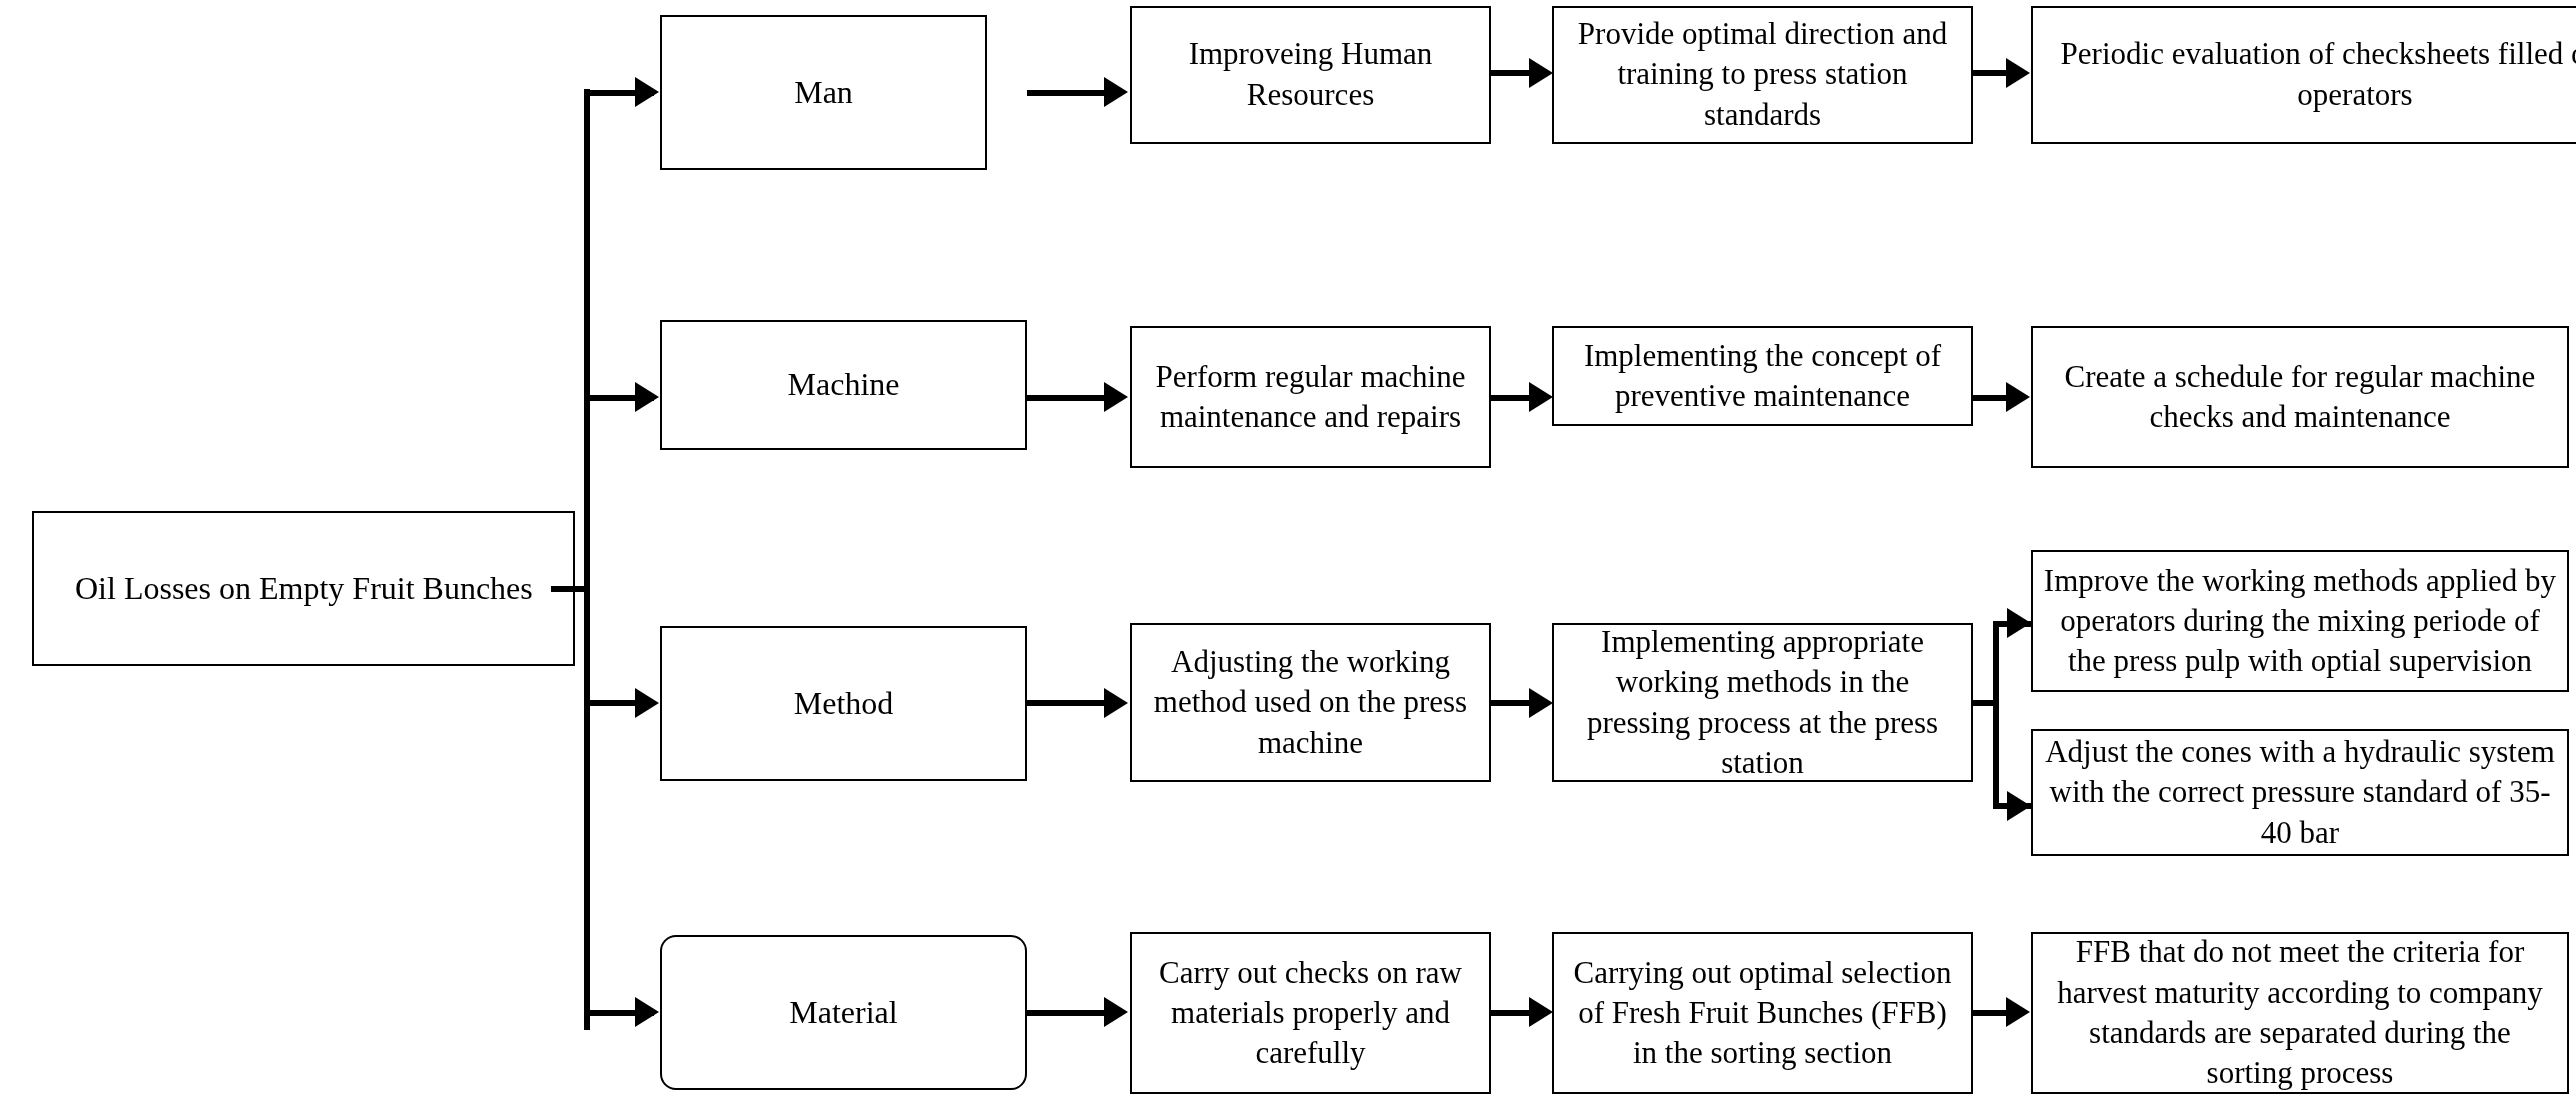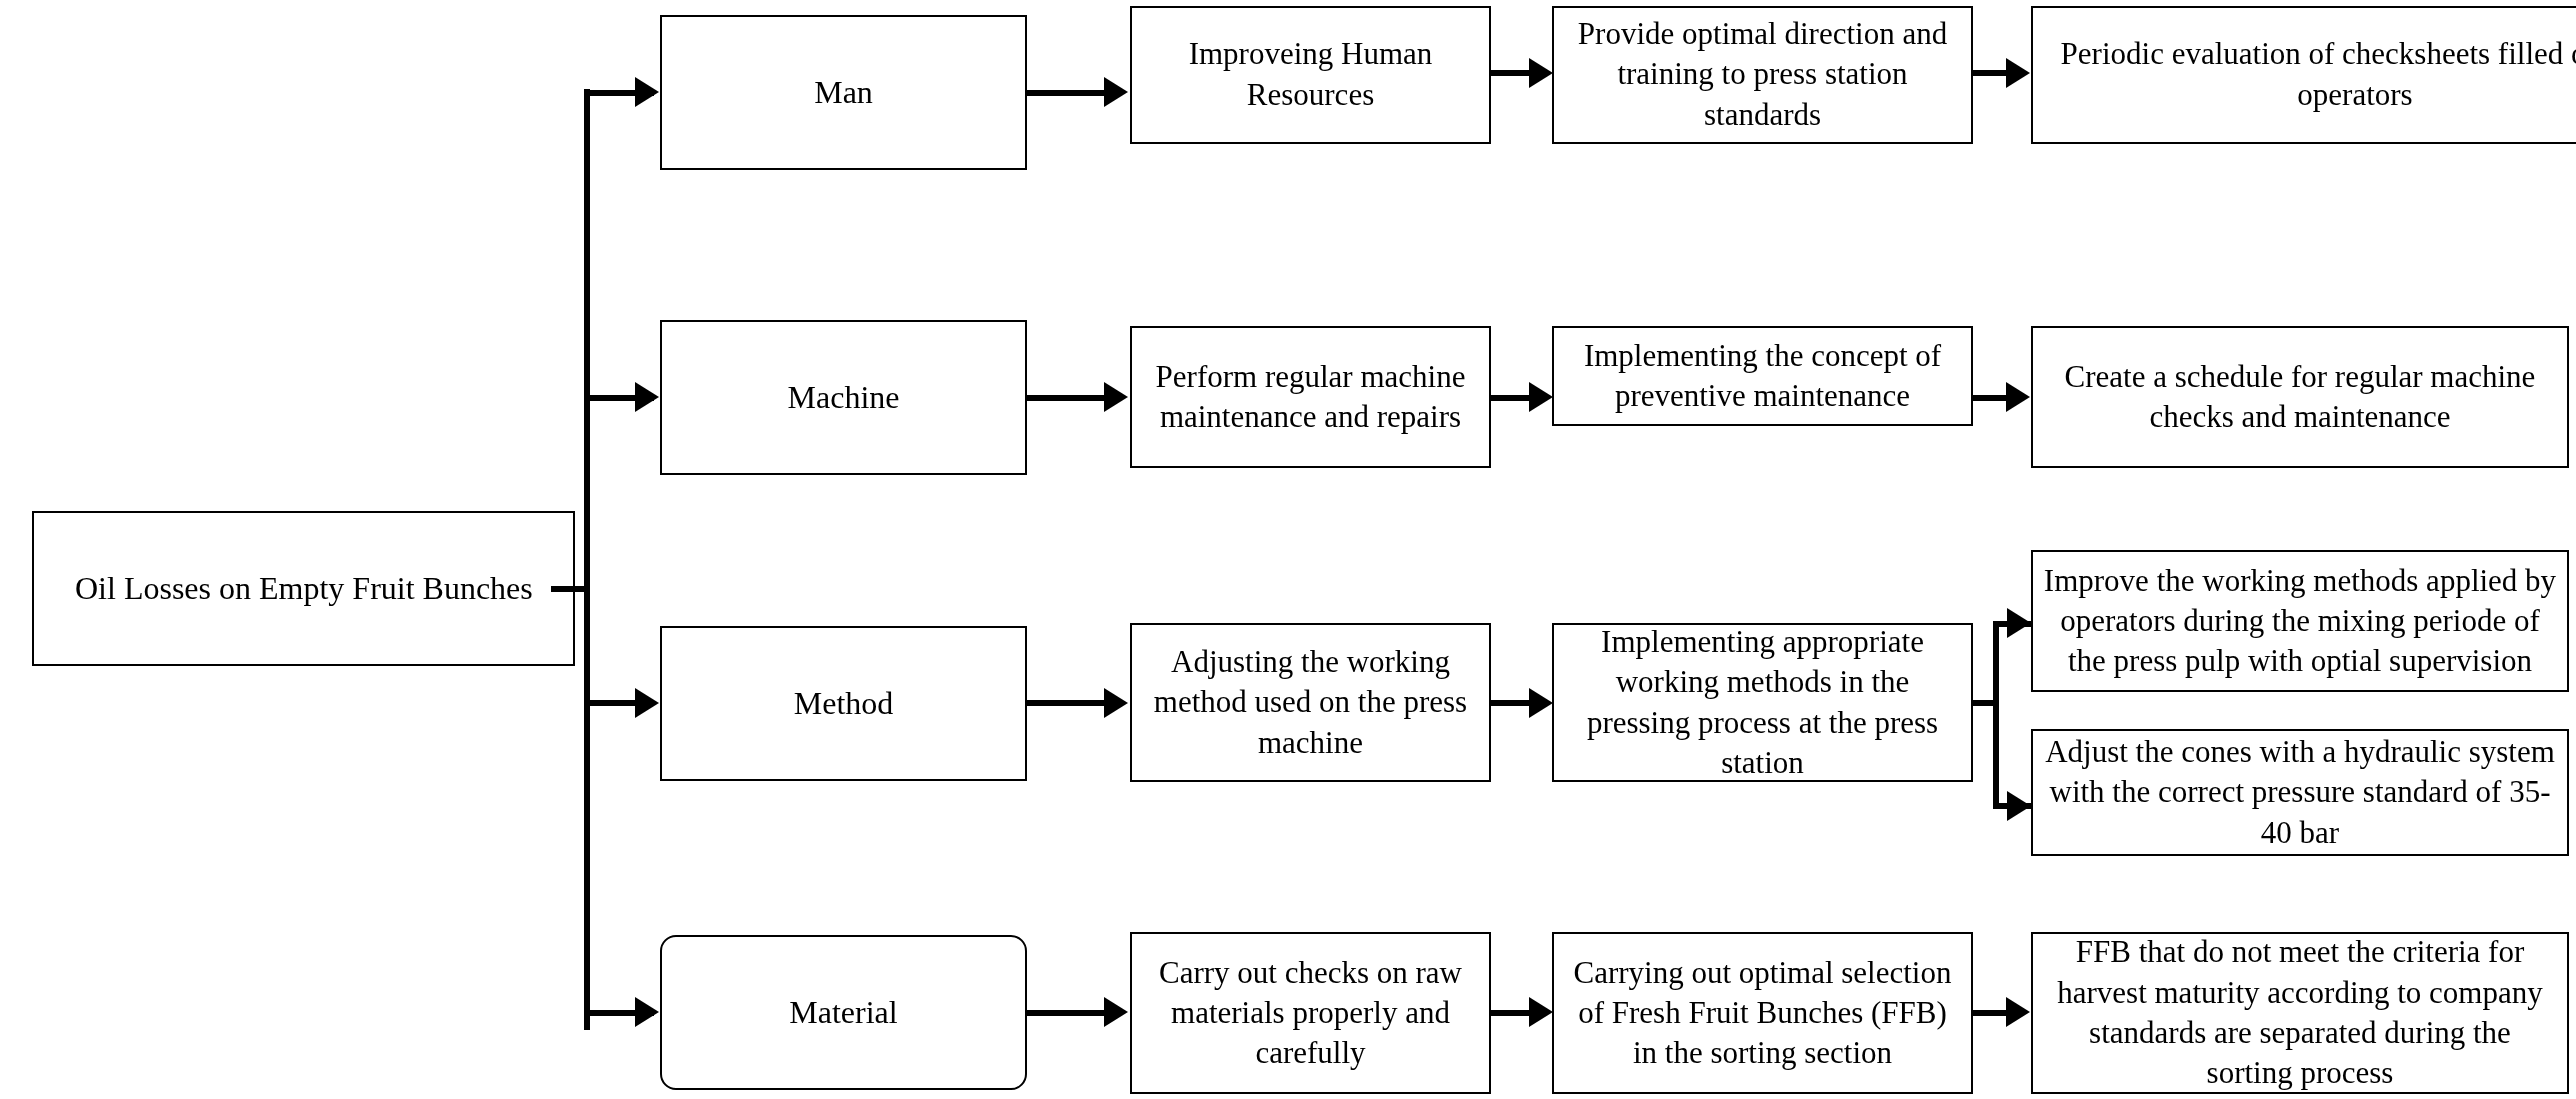--- a/index.html
+++ b/index.html
@@ -27,21 +27,21 @@
     <span class="txt">Oil Losses on Empty Fruit Bunches</span>
   </div>
 
   <div class="conn" style="left:551px;top:586px;width:39px;height:5.6px;"></div>
 
   <div class="conn" style="left:584px;top:89px;width:5.6px;height:941px;"></div>
 
   <div class="conn" style="left:584px;top:90px;width:70px;height:5.6px;"></div>
   <div class="harrow" style="left:635px;top:77px;"></div>
 
-  <div class="node fs-cat" style="left:660px;top:15.3px;width:367px;height:155px;text-align:center;">
+  <div class="node fs-cat" style="left:660px;top:15.3px;width:327px;height:155px;text-align:center;">
     <span class="txt">Man</span>
   </div>
 
   <div class="conn" style="left:1027px;top:90px;width:77px;height:5.6px;"></div>
   <div class="harrow" style="left:1104px;top:77px;"></div>
 
   <div class="node fs-body" style="left:1130px;top:5.6px;width:361px;height:138px;">
     <span class="txt">Improveing Human Resources</span>
   </div>
 
@@ -55,21 +55,21 @@
   <div class="conn" style="left:1973px;top:70px;width:33px;height:5.6px;"></div>
   <div class="harrow" style="left:2006px;top:58px;"></div>
 
   <div class="node fs-body" style="left:2031px;top:5.6px;width:648px;height:138px;">
     <span class="txt">Periodic evaluation of checksheets filled out by operators</span>
   </div>
 
   <div class="conn" style="left:584px;top:395px;width:70px;height:5.6px;"></div>
   <div class="harrow" style="left:635px;top:382px;"></div>
 
-  <div class="node fs-cat" style="left:660px;top:320px;width:367px;height:155px;">
+  <div class="node fs-cat" style="left:660px;top:320px;width:367px;height:130px;">
     <span class="txt">Machine</span>
   </div>
 
   <div class="conn" style="left:1027px;top:395px;width:77px;height:5.6px;"></div>
   <div class="harrow" style="left:1104px;top:382px;"></div>
 
   <div class="node fs-body" style="left:1130px;top:326px;width:361px;height:142px;">
     <span class="txt">Perform regular machine maintenance and repairs</span>
   </div>
 

